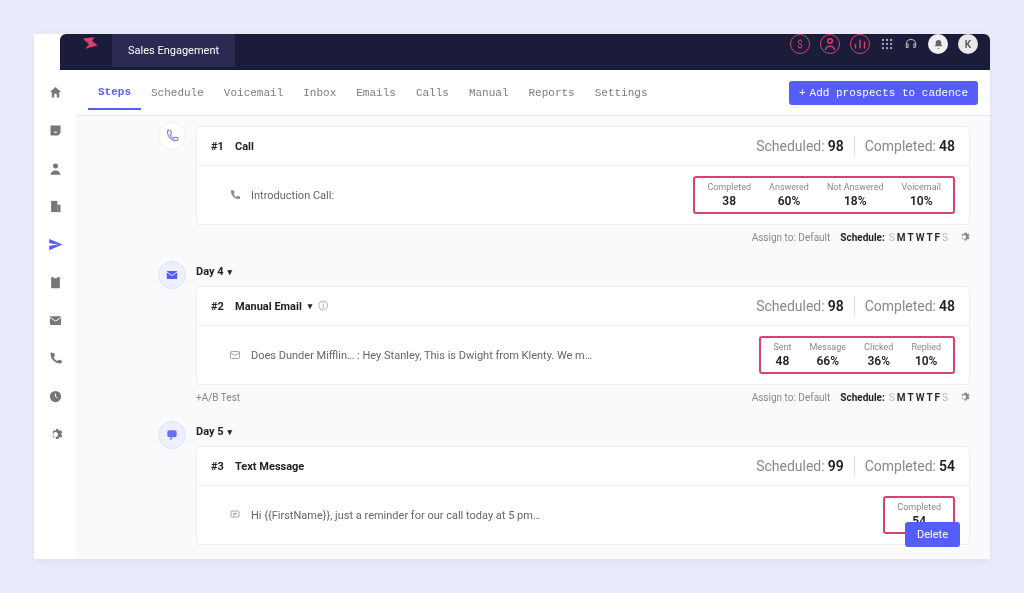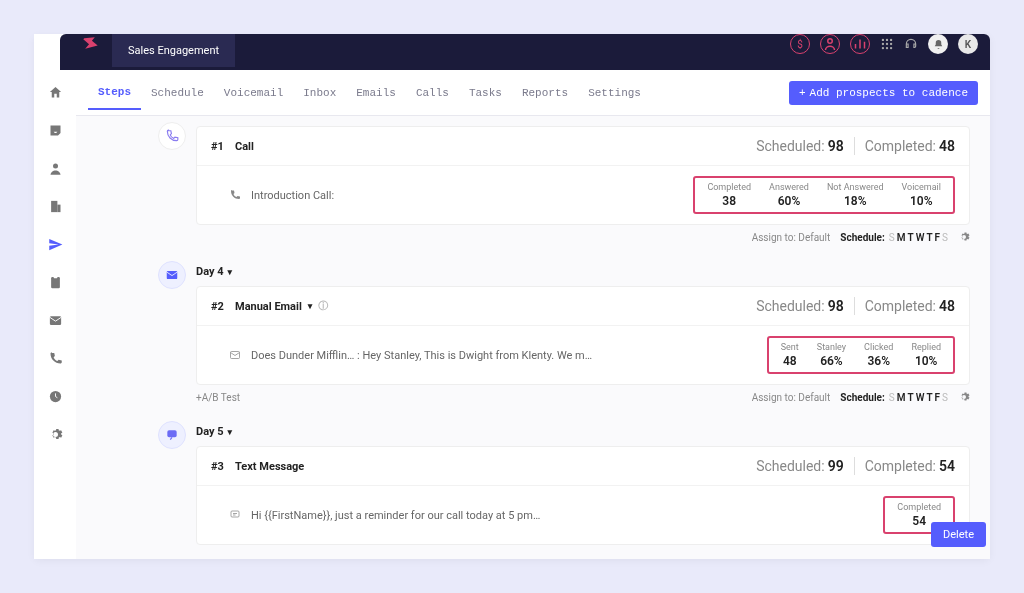--- a/index.html
+++ b/index.html
@@ -255,21 +255,21 @@
 .schedule-days { display: flex; gap: 2px; font-size: 10px; }
 .schedule-days .d { color: #222; font-weight: 600; }
 .schedule-days .off { color: #bbb; }
 .gear-icon { color: #888; cursor: pointer; display: flex; align-items: center; }
 .gear-icon svg { width: 12px; height: 12px; }
 .chev { font-size: 9px; }
 .info-icon { color: #bbb; font-size: 10px; }
 .delete-btn {
   position: absolute;
   bottom: 12px;
-  right: 4px;
+  right: 30px;
   background: #555dfd;
   color: #fff;
   font-size: 11px;
   padding: 6px 12px;
   border-radius: 3px;
   cursor: pointer;
 }
 </style>
 </head>
 <body>
@@ -383,21 +383,21 @@
 
   <div class="content">
 
     <div class="tabbar">
       <div class="tab active">Steps</div>
       <div class="tab">Schedule</div>
       <div class="tab">Voicemail</div>
       <div class="tab">Inbox</div>
       <div class="tab">Emails</div>
       <div class="tab">Calls</div>
-      <div class="tab">Tasks</div>
+      <div class="tab">Manual</div>
       <div class="tab">Reports</div>
       <div class="tab">Settings</div>
       <div class="add-prospects-btn">
         <span>+</span>
         <span>Add prospects to cadence</span>
       </div>
     </div>
 
     <div class="scroll-area">
 
@@ -510,21 +510,21 @@
                   <path d="M3 7l9 6 9-6"></path>
                 </svg>
               </span>
             <span class="body-text">Does Dunder Mifflin… : Hey Stanley,   This is Dwight from Klenty. We m…</span>
             <div class="metrics-box">
               <div class="metric">
                   <div>Sent</div>
                   <div class="val">48</div>
                 </div>
               <div class="metric">
-                  <div>Stanley</div>
+                  <div>Message</div>
                   <div class="val">66%</div>
                 </div>
               <div class="metric">
                   <div>Clicked</div>
                   <div class="val">36%</div>
                 </div>
               <div class="metric">
                   <div>Replied</div>
                   <div class="val">10%</div>
                 </div>

